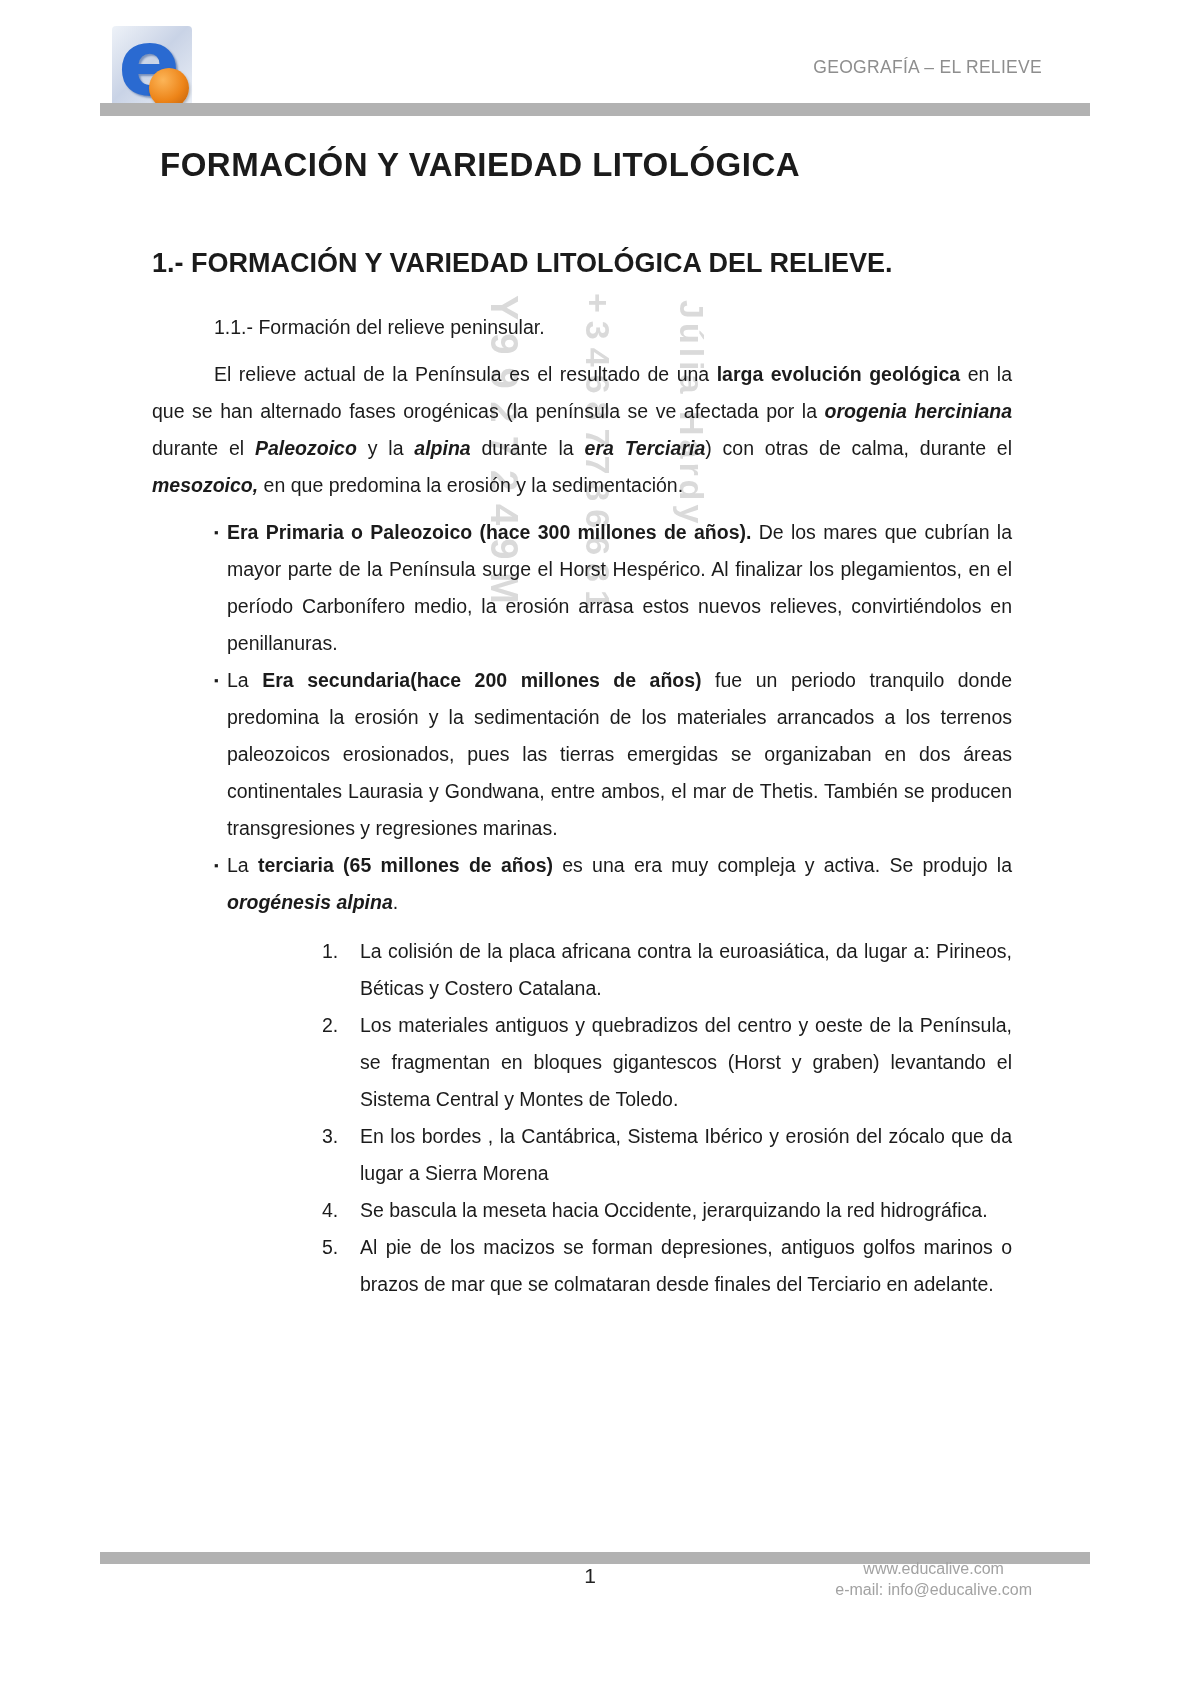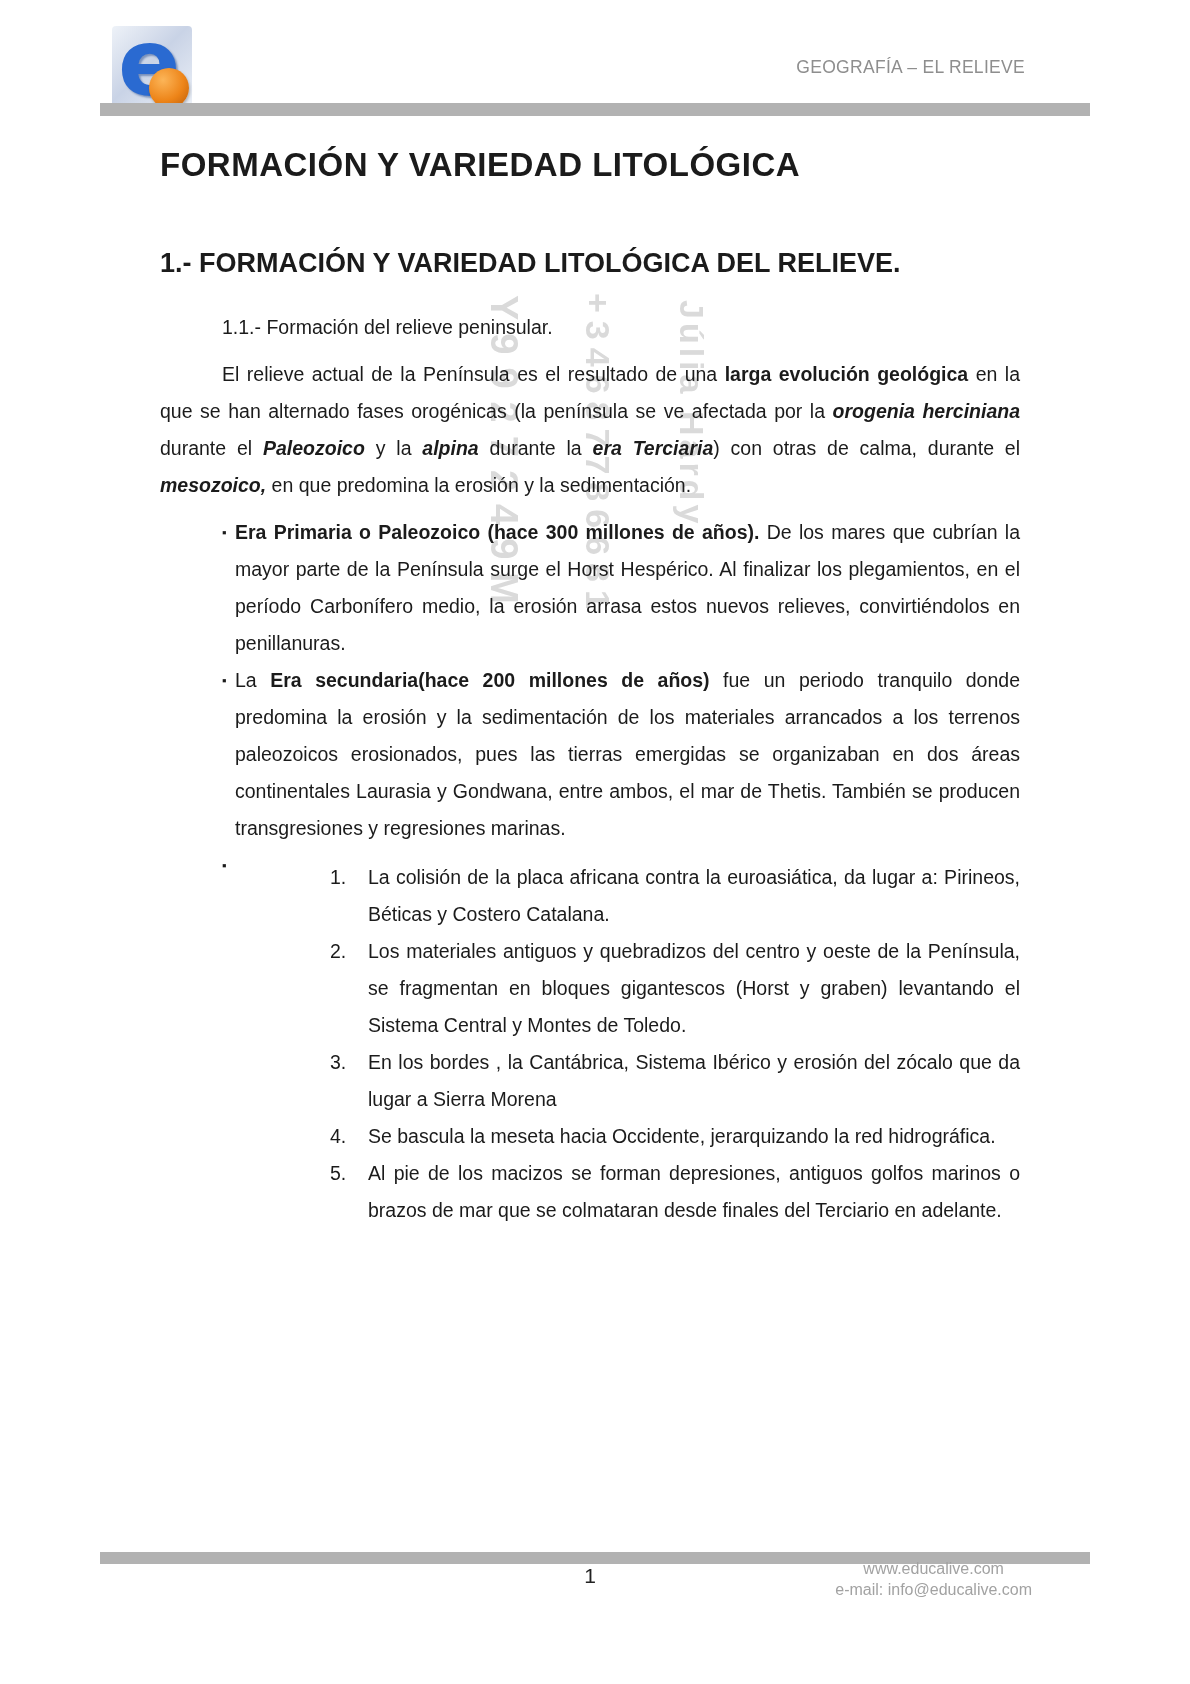--- a/index.html
+++ b/index.html
@@ -10,35 +10,35 @@
   
   .logo{position:absolute;left:112px;top:26px;width:80px;height:88px;
     background:linear-gradient(135deg,#eef2f8 0%,#c9d3e6 45%,#eef2f8 100%);
     border-radius:4px;}
   .logo-e{position:absolute;left:6px;top:-16px;font-size:92px;font-weight:bold;
     color:#2a6ad1;font-family:"DejaVu Sans",sans-serif;
     text-shadow:2px 2px 2px rgba(20,60,130,.45);}
   .logo-ball{position:absolute;right:3px;bottom:6px;width:40px;height:40px;border-radius:50%;
     background:radial-gradient(circle at 35% 30%,#fcb558,#ed8418 55%,#b85a08);
     box-shadow:1px 2px 3px rgba(0,0,0,.25);}
-  .header-text{position:absolute;right:165px;top:56px;text-align:right;
+  .header-text{position:absolute;right:148px;top:56px;text-align:right;
     font-size:17.5px;line-height:22px;color:#8e8e8e;letter-spacing:.3px;}
   .bar{position:absolute;left:100px;width:990px;height:13px;background:#b2b2b2;}
   #header-bar{top:103px;}
   #footer-bar{top:1552px;height:12px;}
   
   .watermark{position:absolute;writing-mode:vertical-rl;white-space:nowrap;
     font-weight:bold;color:#dadada;z-index:0;}
   #wm-id{left:482px;top:295px;font-size:38px;letter-spacing:13px;}
   #wm-phone{left:578px;top:293px;font-size:34px;letter-spacing:8px;}
   #wm-name{left:672px;top:300px;font-size:34px;letter-spacing:4px;}
   
   .doc-title{position:absolute;left:160px;top:146px;width:860px;
     font-size:33px;font-weight:bold;letter-spacing:.5px;z-index:1;}
-  .doc-body{position:absolute;left:160px;top:248px;width:860px;z-index:1;}
+  .doc-body{position:absolute;left:152px;top:248px;width:860px;z-index:1;}
   .section-heading{font-size:27px;font-weight:bold;line-height:30px;margin:0;}
   .subsection-heading{font-size:19.5px;font-weight:normal;line-height:26px;
     margin:36px 0 0 62px;}
   .intro{margin:16px 0 0 0;text-indent:62px;text-align:justify;
     font-size:19.5px;line-height:37px;}
   .b{font-weight:bold;}
   .i{font-style:italic;}
   ul.bullets{list-style:none;margin:10px 0 0 0;padding:0;}
   ul.bullets li{position:relative;padding-left:75px;text-align:justify;
     font-size:19.5px;line-height:37px;}
@@ -81,20 +81,21 @@
     <li>
       <span class="bullet-marker">▪</span>
       <span><span class="b">Era Primaria o Paleozoico (hace 300 millones de años).</span><span> De los mares que cubrían la mayor parte de la Península surge el Horst Hespérico. Al finalizar los plegamientos, en el período Carbonífero medio, la erosión arrasa estos nuevos relieves, convirtiéndolos en penillanuras.</span></span>
     </li>
     <li>
       <span class="bullet-marker">▪</span>
       <span><span>La </span><span class="b">Era secundaria(hace 200 millones de años)</span><span> fue un periodo tranquilo donde predomina la erosión y la sedimentación de los materiales arrancados a los terrenos paleozoicos erosionados, pues las tierras emergidas se organizaban en dos áreas continentales Laurasia y Gondwana, entre ambos, el mar de Thetis. También se producen transgresiones y regresiones marinas.</span></span>
     </li>
     <li>
       <span class="bullet-marker">▪</span>
+      <span><span>La </span><span class="b">terciaria (65 millones de años)</span><span> es una era muy compleja y activa. Se produjo la </span><span class="b i">orogénesis alpina</span><span>.</span></span>
     </li>
   </ul>
 
   <ol class="numbered">
     <li>
       <span class="num-label">1.</span>
       <span>La colisión de la placa africana contra la euroasiática, da lugar a: Pirineos, Béticas y Costero Catalana.</span>
     </li>
     <li>
       <span class="num-label">2.</span>

